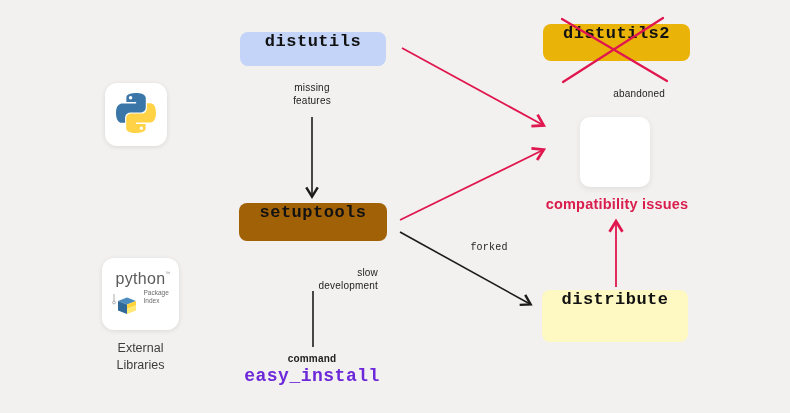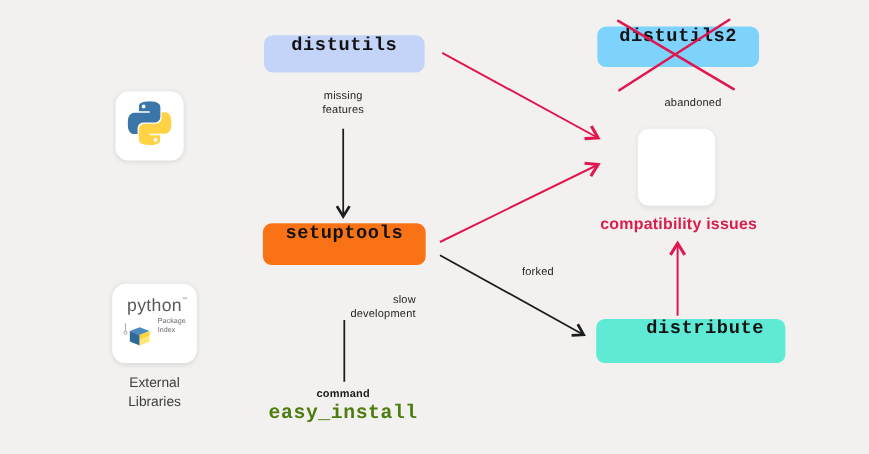--- a/index.html
+++ b/index.html
@@ -50,51 +50,51 @@
   
   .node{
     position:absolute;
     border-radius:8px;
     display:flex;align-items:flex-start;justify-content:center;
     font-family:"Liberation Mono","DejaVu Sans Mono",monospace;
     font-weight:bold;font-size:17px;color:#121212;
     letter-spacing:0.5px;
   }
   .node.distutils {left:240px;top:32px; width:146px;height:34px;background:#c3d4f8;}
-  .node.distutils2{left:543px;top:24px; width:147px;height:37px;background:#7dd3fc;}
-  .node.setuptools{left:239px;top:203px;width:148px;height:38px;background:#f97316;}
-  .node.distribute{left:542px;top:290px;width:146px;height:40px;background:#5eead4;padding-left:26px;}
+  .node.distutils2{left:543px;top:24px; width:147px;height:37px;background:#eab308;}
+  .node.setuptools{left:239px;top:203px;width:148px;height:38px;background:#a16207;}
+  .node.distribute{left:542px;top:290px;width:146px;height:52px;background:#fef9c3;}
 
   .whitebox{
     position:absolute;left:580px;top:117px;width:70px;height:70px;
     background:#ffffff;border-radius:10px;
     box-shadow:0 2px 6px rgba(0,0,0,0.08);
   }
 
   
   .note{
     position:absolute;text-align:center;
     font-size:10px;line-height:1.3;color:#1d1d1d;
     font-weight:500;letter-spacing:0.2px;
     white-space:pre-line;
   }
   .note.missing  {left:262px;top:81px; width:100px;}
-  .note.abandoned{left:569px;top:87px; width:122px;}
+  .note.abandoned{left:543px;top:87px; width:122px;text-align:right;}
   .note.slowdev  {left:248px;top:266px;width:130px;text-align:right;}
   .note.command  {left:262px;top:352px;width:100px;font-weight:bold;}
-  .note.forked   {left:453px;top:241px;width:72px;}
+  .note.forked   {left:453px;top:241px;width:72px;font-family:Liberation Mono, monospace;}
   .note.compat{
     left:532px;top:195px;width:170px;
     color:#d91d4c;font-weight:bold;font-size:14.5px;text-align:center;
   }
   .easy-install{
     position:absolute;left:212px;top:366px;width:200px;
     text-align:center;
     font-family:"Liberation Mono","DejaVu Sans Mono",monospace;
-    font-weight:bold;font-size:18px;color:#4d7c0f;letter-spacing:0.5px;
+    font-weight:bold;font-size:18px;color:#6d28d9;letter-spacing:0.5px;
   }
 
   
   svg.overlay{position:absolute;left:0;top:0;pointer-events:none;}
 </style>
 </head>
 <body>
 
 <div class="stage">
 

